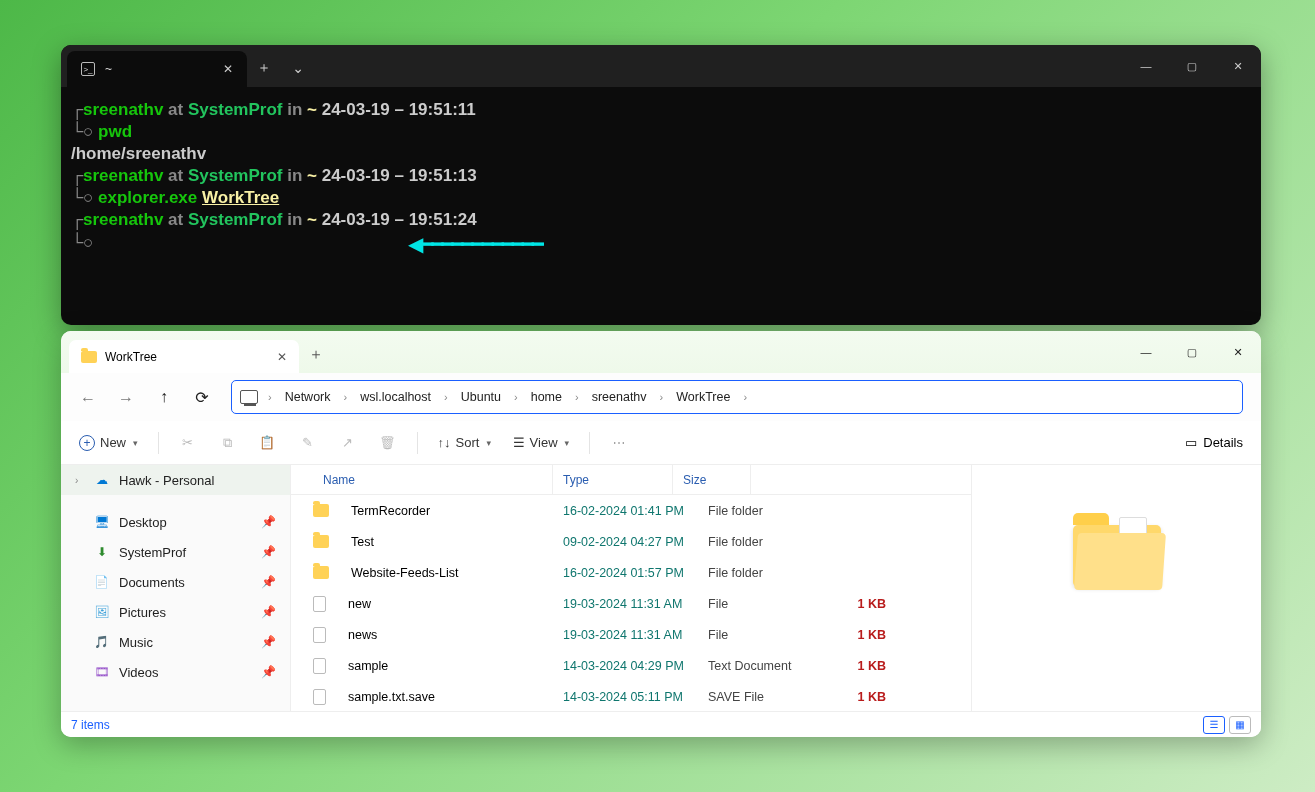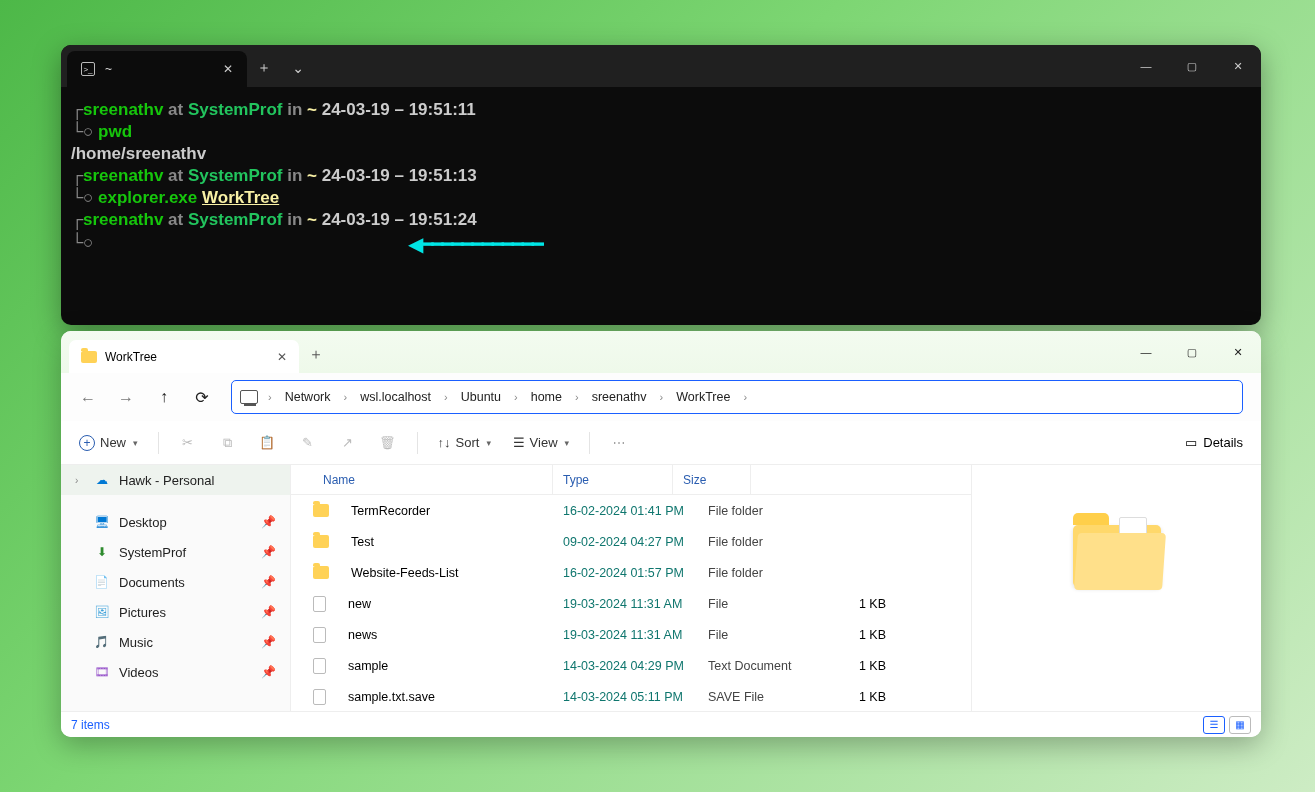--- a/index.html
+++ b/index.html
@@ -71,21 +71,21 @@
 .col-headers > div { border-right: 1px solid #eee; padding: 0 10px; height: 100%; display: flex; align-items: center; }
 .ch-name { width: 240px; }
 .ch-date { width: 145px; }
 .ch-type { width: 120px; }
 .ch-size { width: 78px; }
 .file-rows { flex: 1; overflow: auto; }
 .frow { display: flex; align-items: center; height: 31px; font-size: 12.5px; padding-left: 22px; }
 .fc-name { width: 240px; display: flex; align-items: center; gap: 22px; }
 .fc-date { width: 145px; color: #0f766e; padding-left: 10px; }
 .fc-type { width: 120px; color: #444; padding-left: 10px; }
-.fc-size { width: 78px; color: #000000; text-align: right; padding-right: 10px; }
+.fc-size { width: 78px; color: #b91c1c; text-align: right; padding-right: 10px; font-weight: bold; }
 .file-icon { width: 16px; height: 13px; }
 .file-icon.folder { background: #ffd257; border-radius: 2px; position: relative; }
 .file-icon.folder::before { content: ""; position: absolute; top: -3px; left: 0; width: 7px; height: 3px; background: #ffd257; border-radius: 2px 2px 0 0; }
 .file-icon.doc { border: 1px solid #bbb; border-radius: 2px; background: #fff; height: 16px; width: 13px; }
 
 .preview-pane { width: 290px; border-left: 1px solid #eee; display: flex; align-items: flex-start; justify-content: center; padding-top: 60px; }
 .big-folder { width: 88px; height: 62px; background: #ffd86b; border-radius: 5px; position: relative; box-shadow: 0 2px 4px rgba(0,0,0,.15); }
 .big-folder::before { content: ""; position: absolute; top: -12px; left: 0; width: 36px; height: 12px; background: #ffcf4a; border-radius: 5px 5px 0 0; }
 .big-folder .paper { position: absolute; top: -8px; right: 14px; width: 28px; height: 34px; background: #fff; border: 1px solid #ddd; border-radius: 2px; }
 .big-folder .front { position: absolute; left: 3px; top: 8px; right: -3px; bottom: -3px; background: #ffe08a; border-radius: 4px; transform: skewX(-4deg); }

